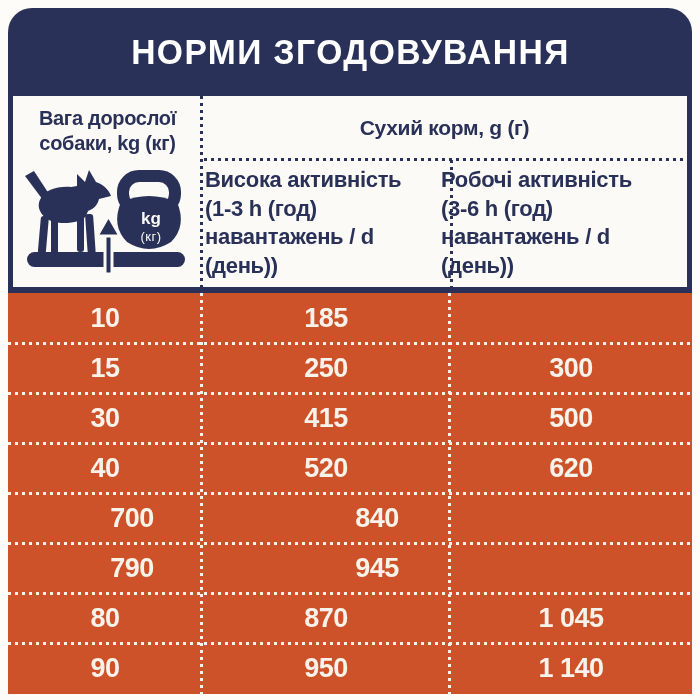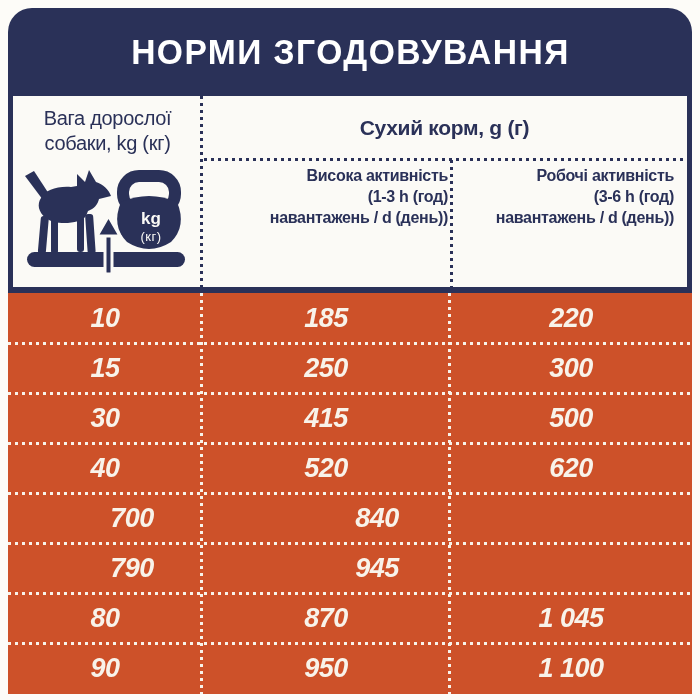--- a/index.html
+++ b/index.html
@@ -41,33 +41,33 @@
     background:#fbfaf6;
     border-left:5px solid var(--navy);
     border-right:5px solid var(--navy);
     border-bottom:6px solid var(--navy);
     height:197px;
     color:var(--navy);
   }
   .weight-header{
     position:absolute; left:0; top:10px; width:189px;
     text-align:center;
-    font-weight:400; font-size:20px; line-height:1.25;
+    font-weight:700; font-size:20px; line-height:1.25;
     letter-spacing:-0.3px;
   }
   .dryfood-header{
     position:absolute; left:189px; top:0; width:485px; height:64px;
     display:flex; align-items:center; justify-content:center;
     font-weight:700; font-size:21px;
     letter-spacing:-0.3px;
   }
   .sub-col{
     position:absolute; top:70px;
-    text-align:right;
-    font-weight:700; font-size:16px; line-height:1.3;
+    text-align:left;
+    font-weight:700; font-size:22px; line-height:1.3;
     letter-spacing:-0.3px;
   }
   .sub-high{left:192px; width:243px;}
   .sub-work{left:428px; width:233px;}
 
   
   .dot-v-navy{
     position:absolute; width:3px;
     background-image:repeating-linear-gradient(to bottom,var(--navy) 0 3px,transparent 3px 7px);
   }
@@ -89,21 +89,20 @@
     width:80px; left:96px; pointer-events:none;
   }
   .kb-kg{top:55px; font-size:17px;}
   .kb-kgcyr{top:75px; font-size:13px; font-weight:400; letter-spacing:.5px;}
 
   
   .orange-sec{
     position:relative;
     height:401px;
     background:var(--orange);
-    font-style:italic;
   }
   .rows{display:flex; flex-direction:column; height:100%;}
   .t-row{
     flex:1; display:flex; position:relative;
   }
   .t-row:not(:last-child)::after{
     content:""; position:absolute; left:0; right:0; bottom:-1.5px; height:3px;
     background-image:repeating-linear-gradient(to right,var(--cream) 0 3px,transparent 3px 7px);
     z-index:2;
   }
@@ -203,21 +202,20 @@
       <div>навантажень / d (день))</div>
     </div>
   </div>
 
   <div class="orange-sec">
     <div class="rows">
 
       <div class="t-row">
         <div class="t-cell c-weight">10</div>
         <div class="t-cell c-high">185</div>
-        <div class="t-cell c-work">220</div>
       </div>
 
       <div class="t-row">
         <div class="t-cell c-weight">15</div>
         <div class="t-cell c-high">250</div>
         <div class="t-cell c-work">300</div>
       </div>
 
 
       <div class="t-row">
@@ -245,21 +243,21 @@
 
       <div class="t-row">
         <div class="t-cell c-weight">80</div>
         <div class="t-cell c-high">870</div>
         <div class="t-cell c-work">1 045</div>
       </div>
 
       <div class="t-row">
         <div class="t-cell c-weight">90</div>
         <div class="t-cell c-high">950</div>
-        <div class="t-cell c-work">1 100</div>
+        <div class="t-cell c-work">1 140</div>
       </div>
 
     </div>
     <div class="dot-v-cream sep-o1"></div>
     <div class="dot-v-cream sep-o2"></div>
   </div>
 
 </div>
 
 </body></html>

